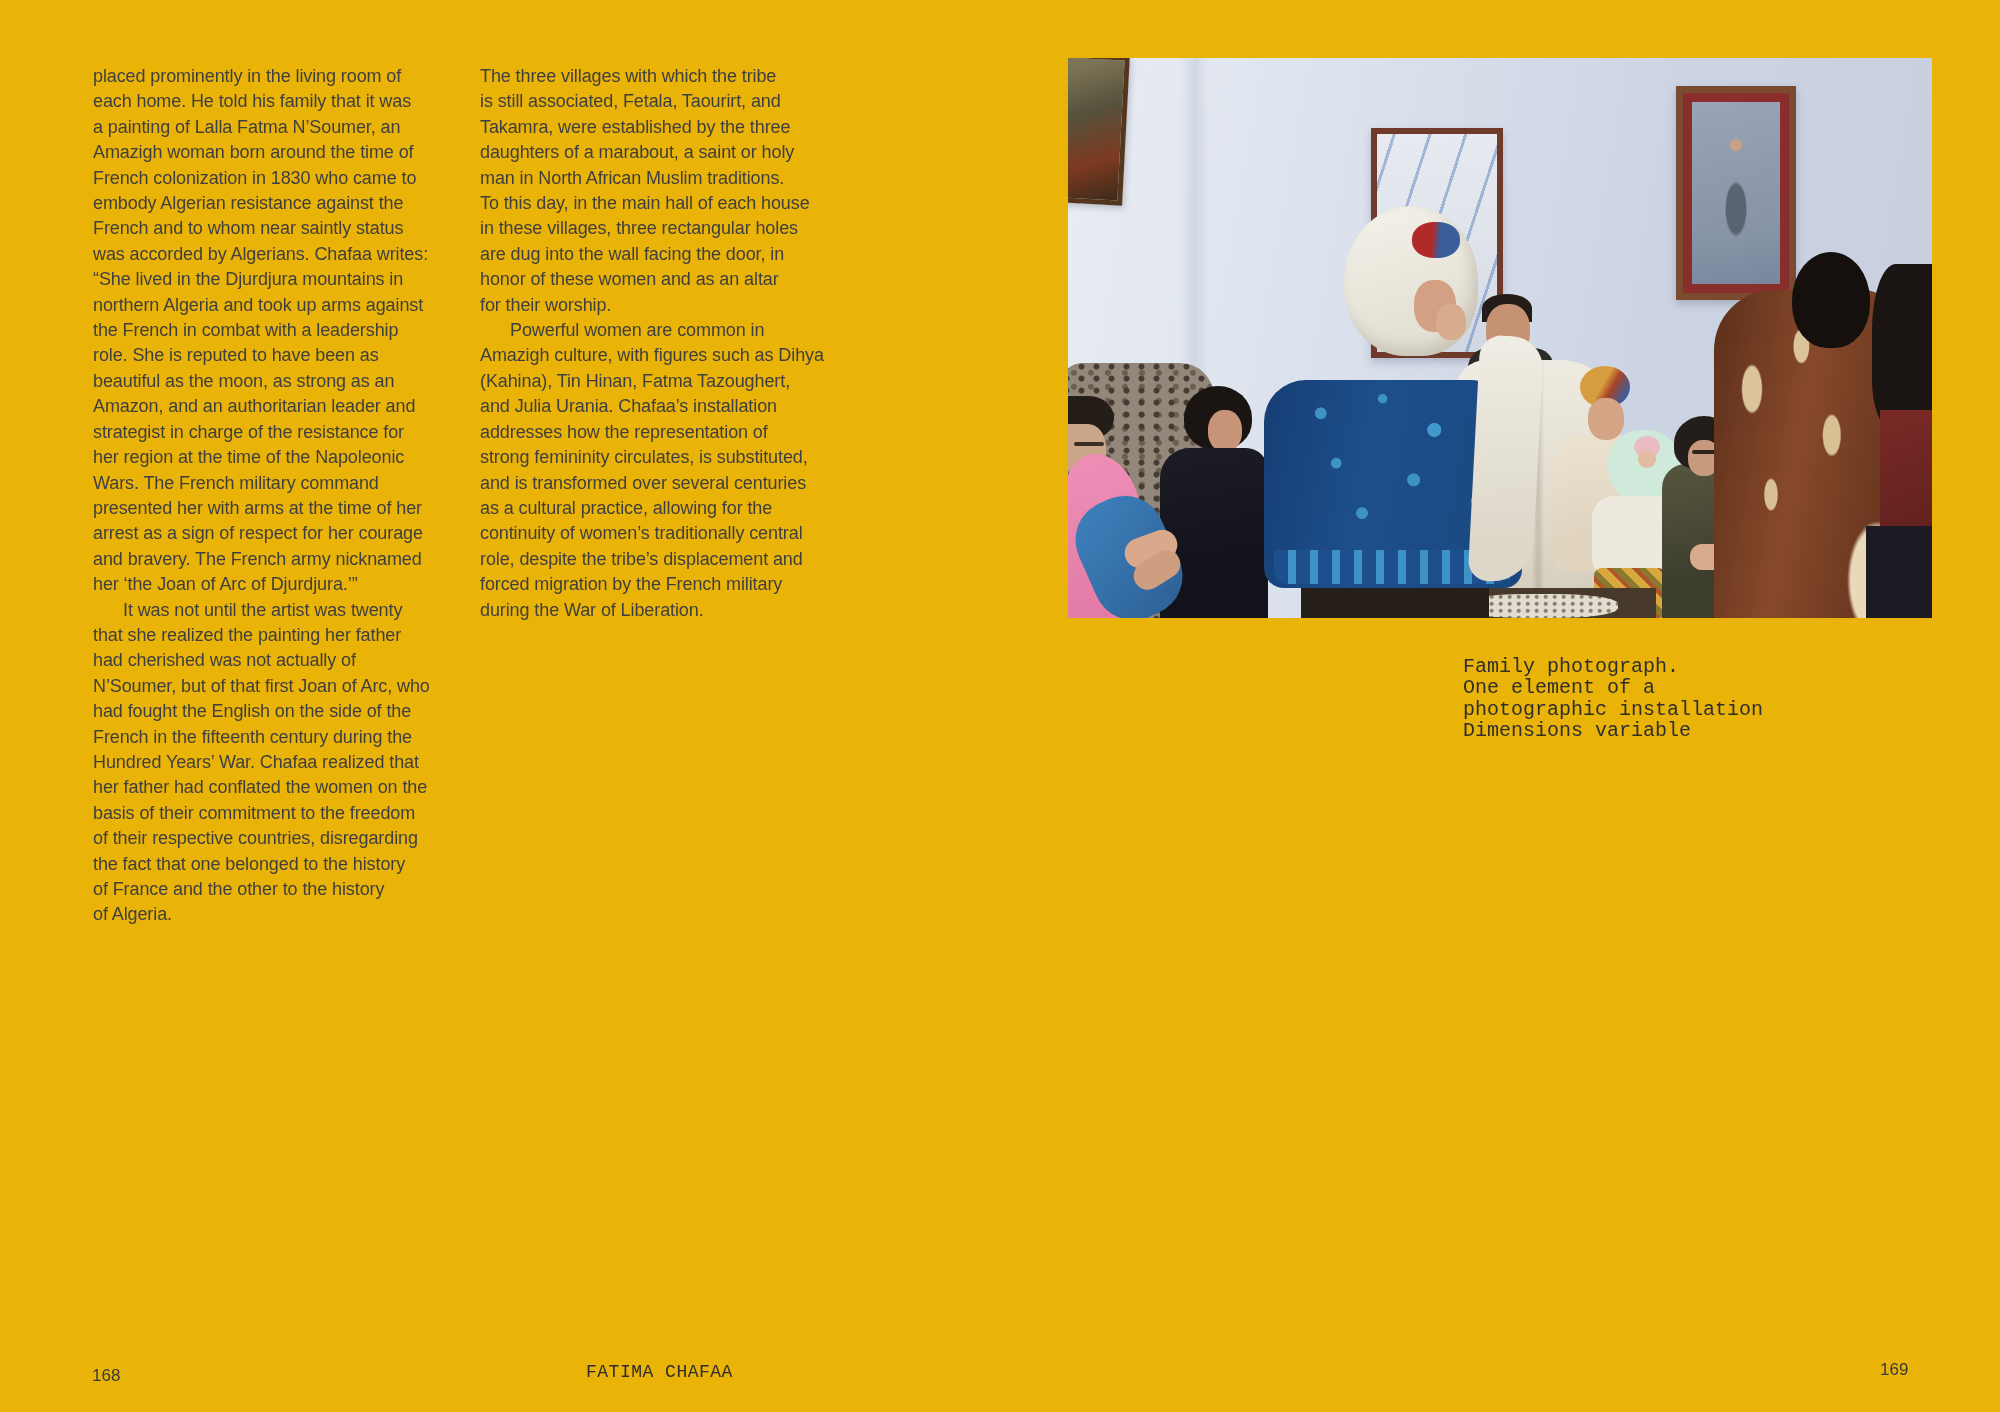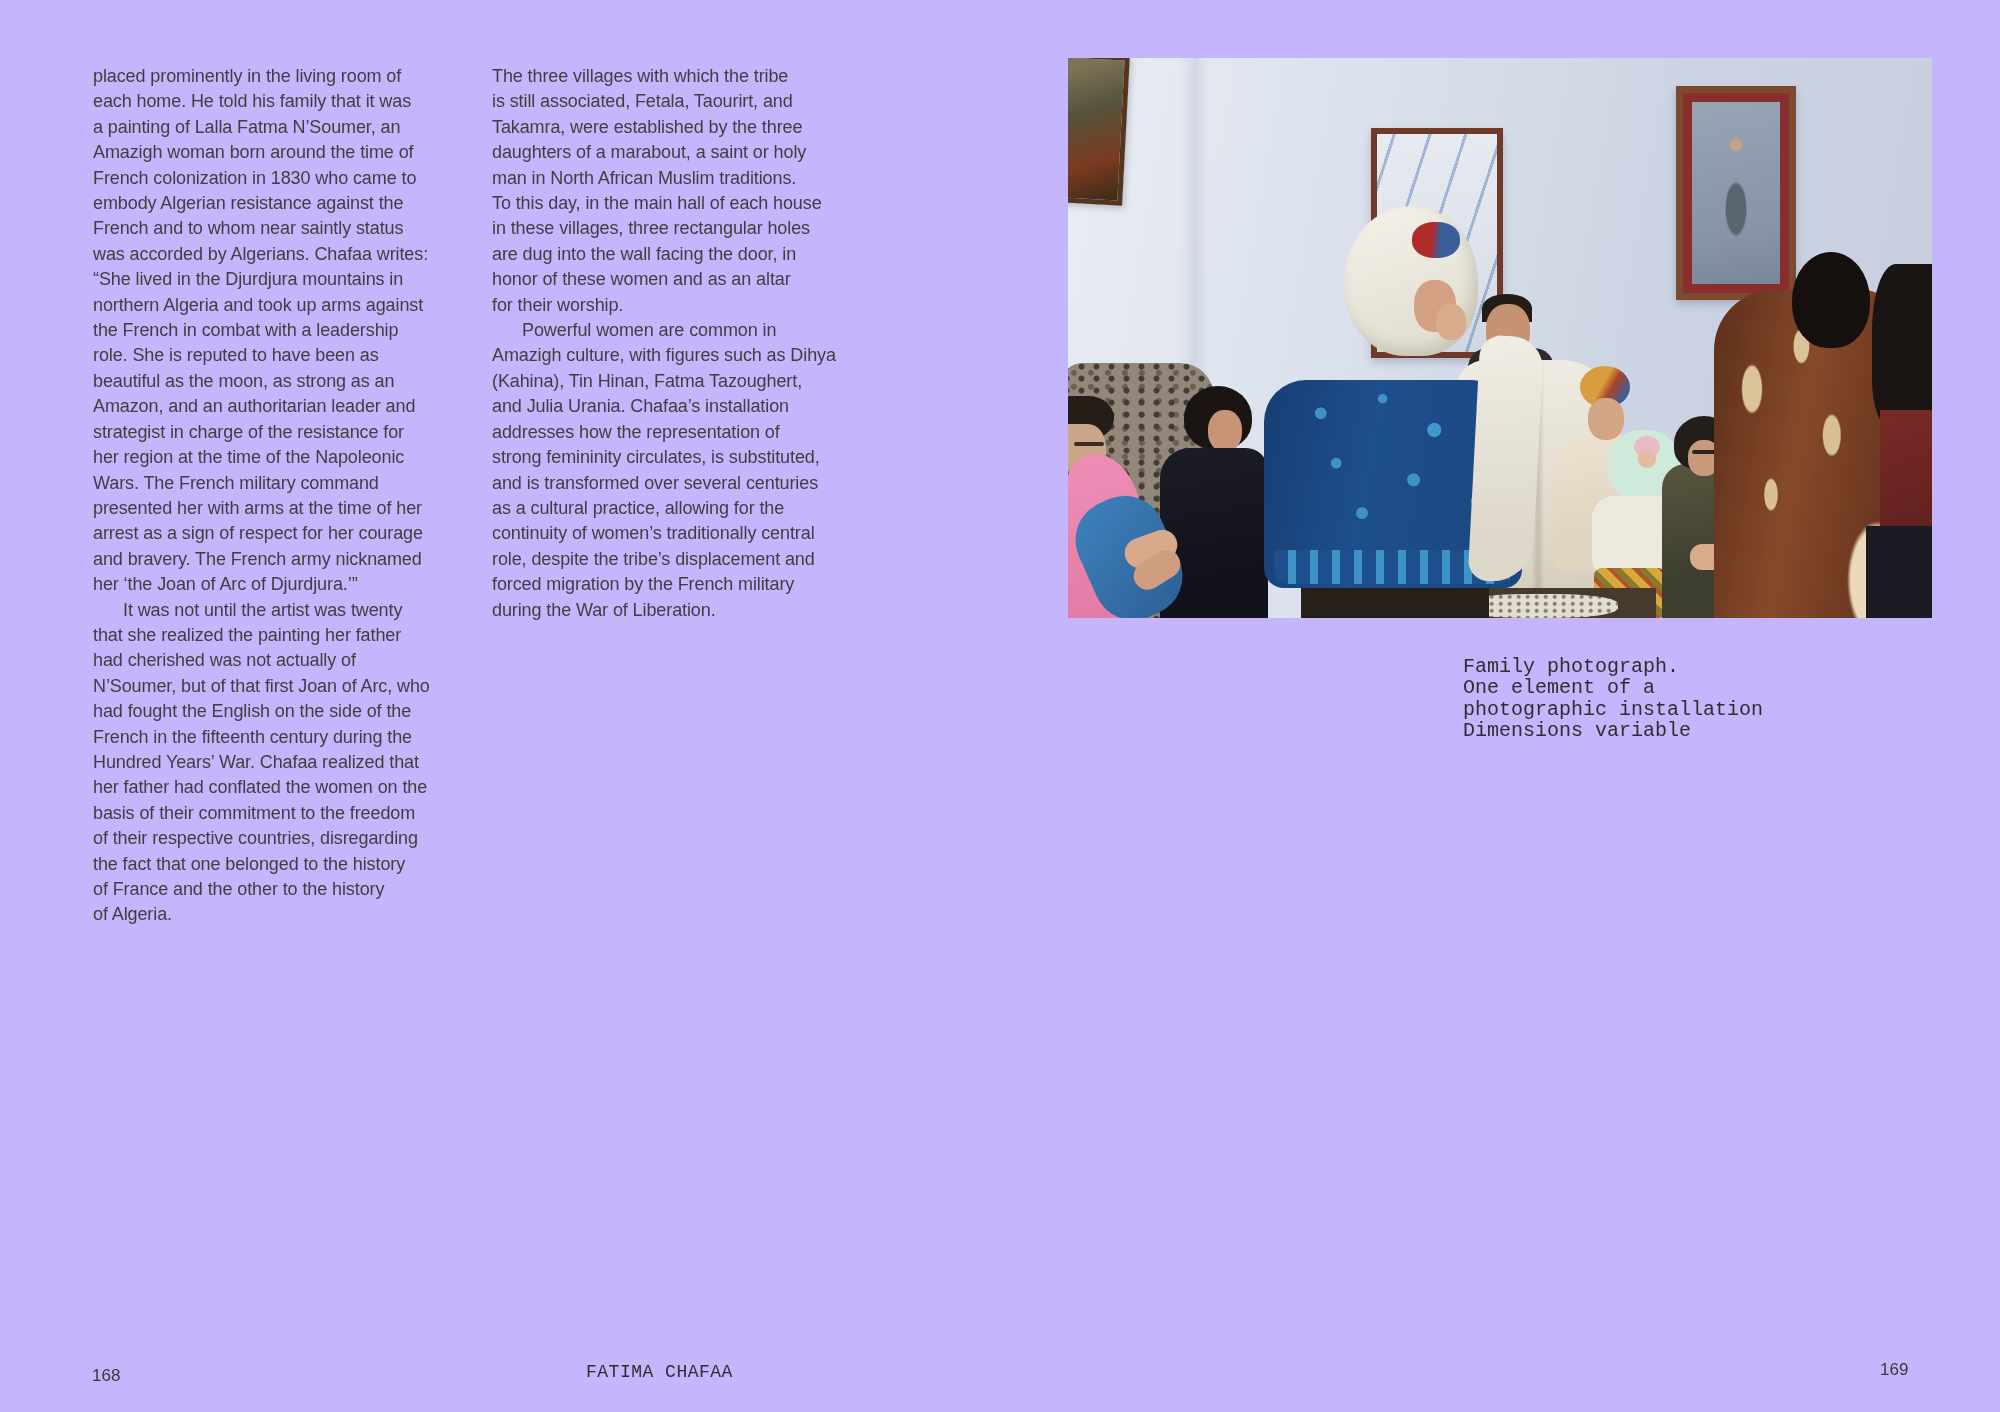--- a/index.html
+++ b/index.html
@@ -1,16 +1,16 @@
 <!DOCTYPE html>
 <html><head>
 <meta charset="utf-8">
 <style>
   html,body{margin:0;padding:0;background:#ffffff;}
-  #canvas{position:relative;width:2000px;height:1412px;background:#c4b5fd;overflow:hidden;
+  #canvas{position:relative;width:2000px;height:1412px;background:#eab308;overflow:hidden;
           font-family:"Liberation Sans",sans-serif;color:#3d3d3d;}
   
   .textcol{position:absolute;top:64px;width:400px;font-size:18px;line-height:25.4px;
            letter-spacing:-0.1px;color:#3f3f3f;}
   .para{white-space:pre;margin:0;}
   .para.indent{text-indent:30px;}
   
   .mono{font-family:"Liberation Mono","DejaVu Sans Mono",monospace;color:#2e2e2e;}
   .caption{position:absolute;top:656px;font-size:20px;line-height:21.4px;white-space:pre;}
   .caption .title{font-style:italic;display:block;white-space:pre;}
@@ -157,21 +157,21 @@
 French in the fifteenth century during the
 Hundred Years’ War. Chafaa realized that
 her father had conflated the women on the
 basis of their commitment to the freedom
 of their respective countries, disregarding
 the fact that one belonged to the history
 of France and the other to the history
 of Algeria.</p>
   </div>
 
-  <div class="textcol" style="left:492px;">
+  <div class="textcol" style="left:480px;">
     <p class="para">The three villages with which the tribe
 is still associated, Fetala, Taourirt, and
 Takamra, were established by the three
 daughters of a marabout, a saint or holy
 man in North African Muslim traditions.
 To this day, in the main hall of each house
 in these villages, three rectangular holes
 are dug into the wall facing the door, in
 honor of these women and as an altar
 for their worship.</p>

